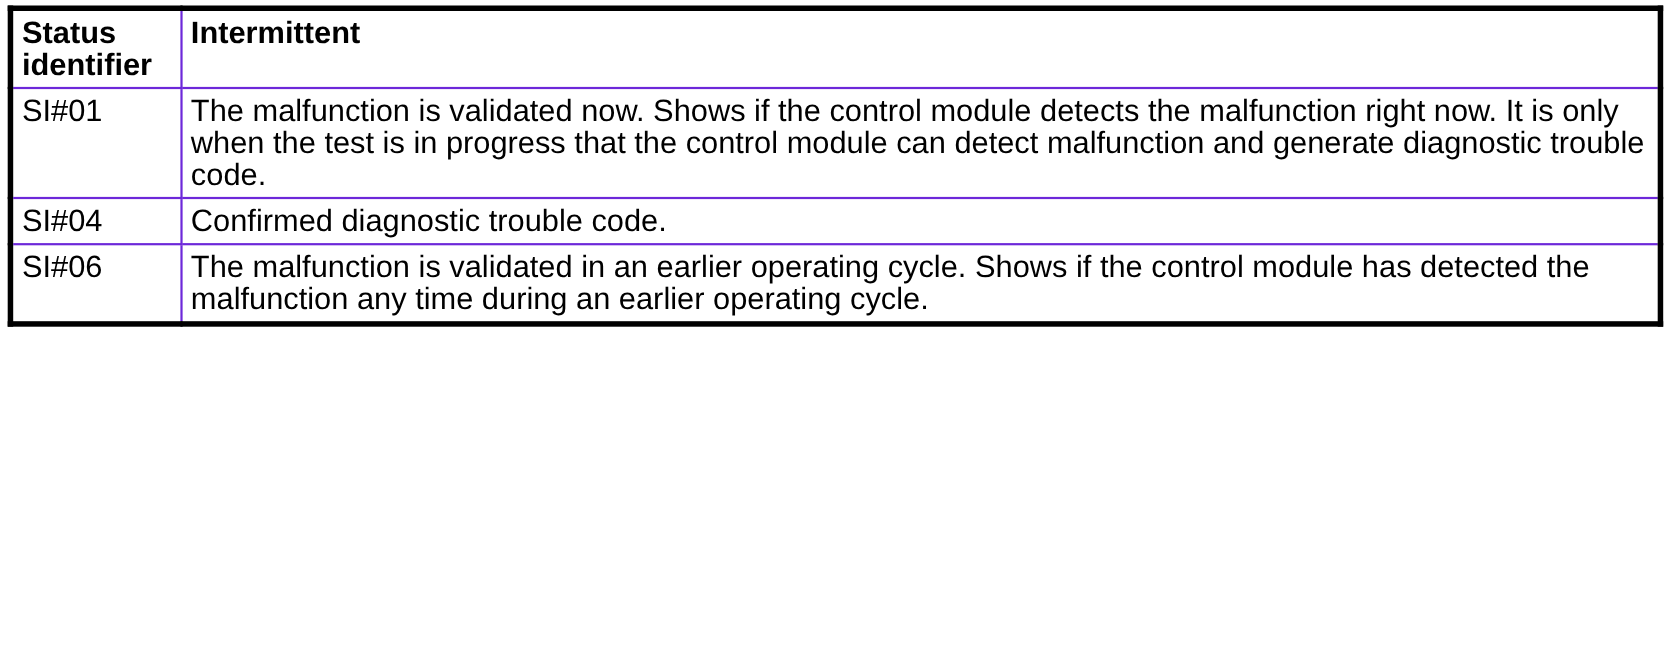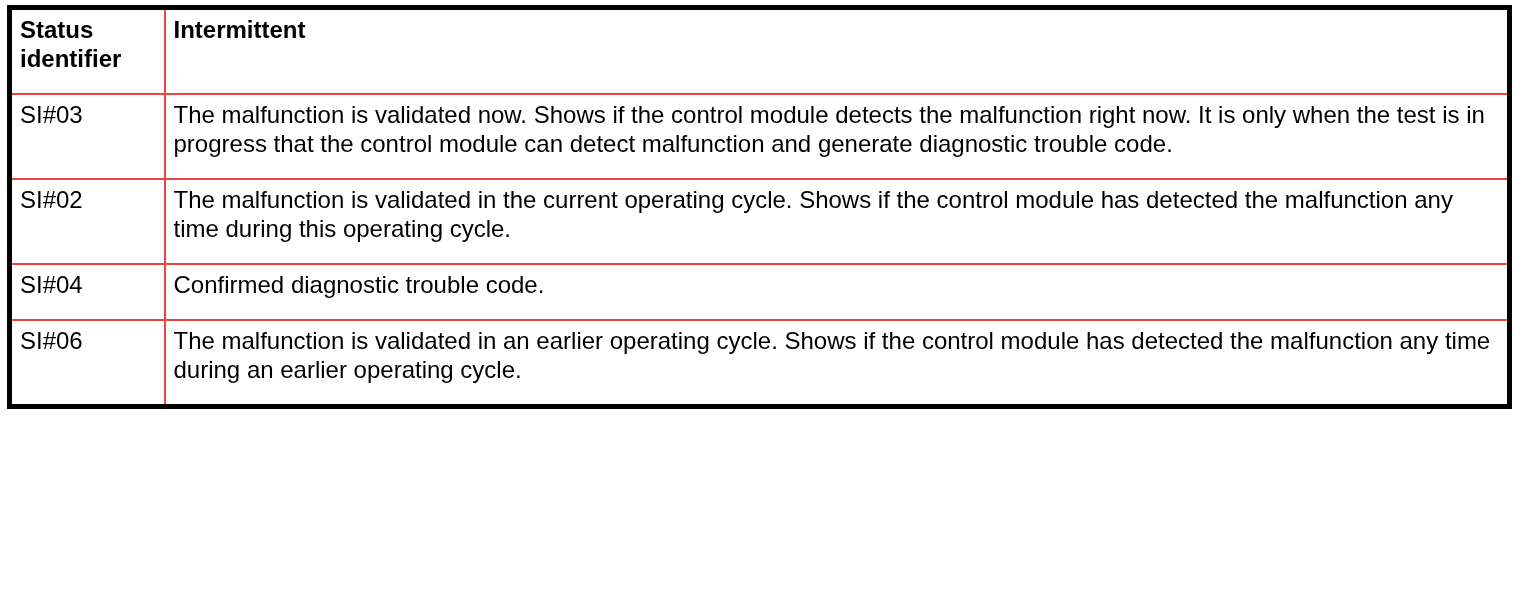--- a/index.html
+++ b/index.html
@@ -19,25 +19,25 @@
     box-sizing: border-box;
   }
   table.status-table {
     border-collapse: collapse;
     width: 100%;
     table-layout: fixed;
     background: #ffffff;
   }
   table.status-table th,
   table.status-table td {
-    border: 2px solid #ef4444;
+    border: 2px solid #6d28d9;
     vertical-align: top;
     text-align: left;
-    padding: 5px 10px 20px 8px;
-    font-size: 24px;
+    padding: 5px 10px 6px 8px;
+    font-size: 28px;
     line-height: 29px;
     font-weight: normal;
     overflow: hidden;
   }
   table.status-table {
     border: 5px solid #000000;
   }
   table.status-table th {
     font-weight: bold;
   }
@@ -55,26 +55,22 @@
       <col class="col-explanation">
     </colgroup>
     <thead>
       <tr>
         <th class="header-cell">Status identifier</th>
         <th class="header-cell">Intermittent</th>
       </tr>
     </thead>
     <tbody>
       <tr>
-        <td class="id-cell">SI#03</td>
+        <td class="id-cell">SI#01</td>
         <td class="explanation-cell">The malfunction is validated now. Shows if the control module detects the malfunction right now. It is only when the test is in progress that the control module can detect malfunction and generate diagnostic trouble code.</td>
-      </tr>
-      <tr>
-        <td class="id-cell">SI#02</td>
-        <td class="explanation-cell">The malfunction is validated in the current operating cycle. Shows if the control module has detected the malfunction any time during this operating cycle.</td>
       </tr>
       <tr>
         <td class="id-cell">SI#04</td>
         <td class="explanation-cell">Confirmed diagnostic trouble code.</td>
       </tr>
       <tr>
         <td class="id-cell">SI#06</td>
         <td class="explanation-cell">The malfunction is validated in an earlier operating cycle. Shows if the control module has detected the malfunction any time during an earlier operating cycle.</td>
       </tr>
     </tbody>

